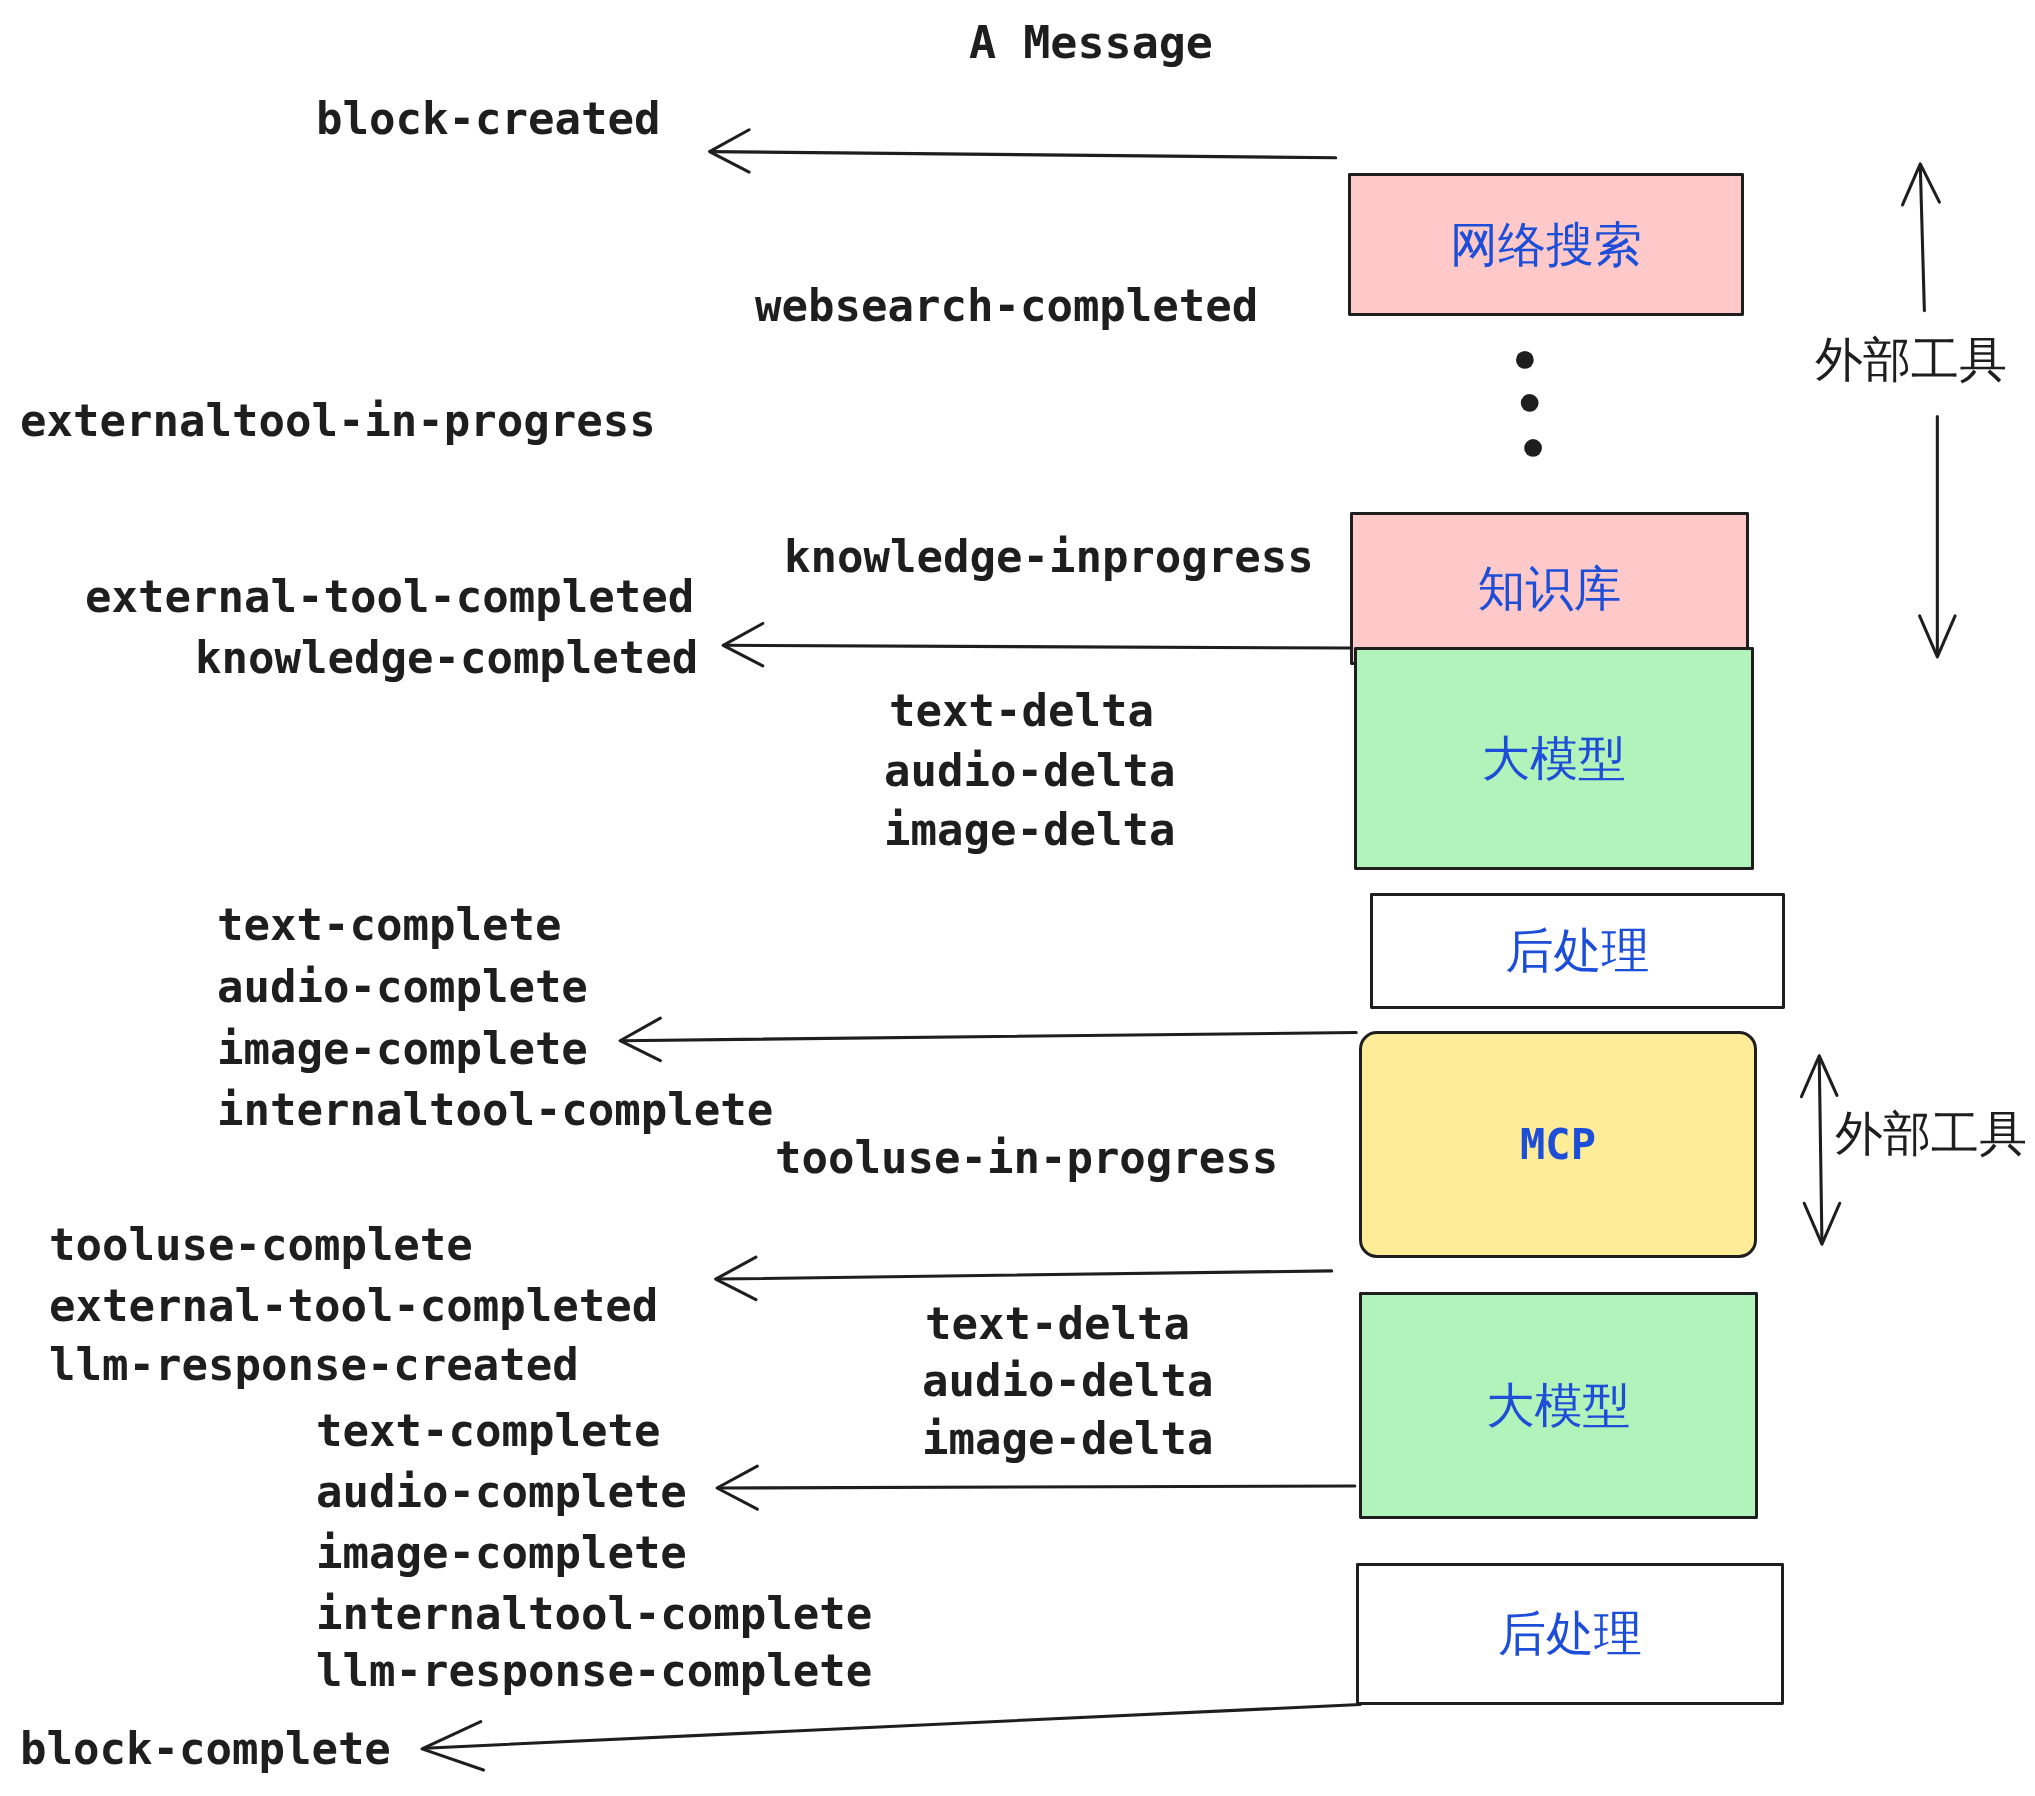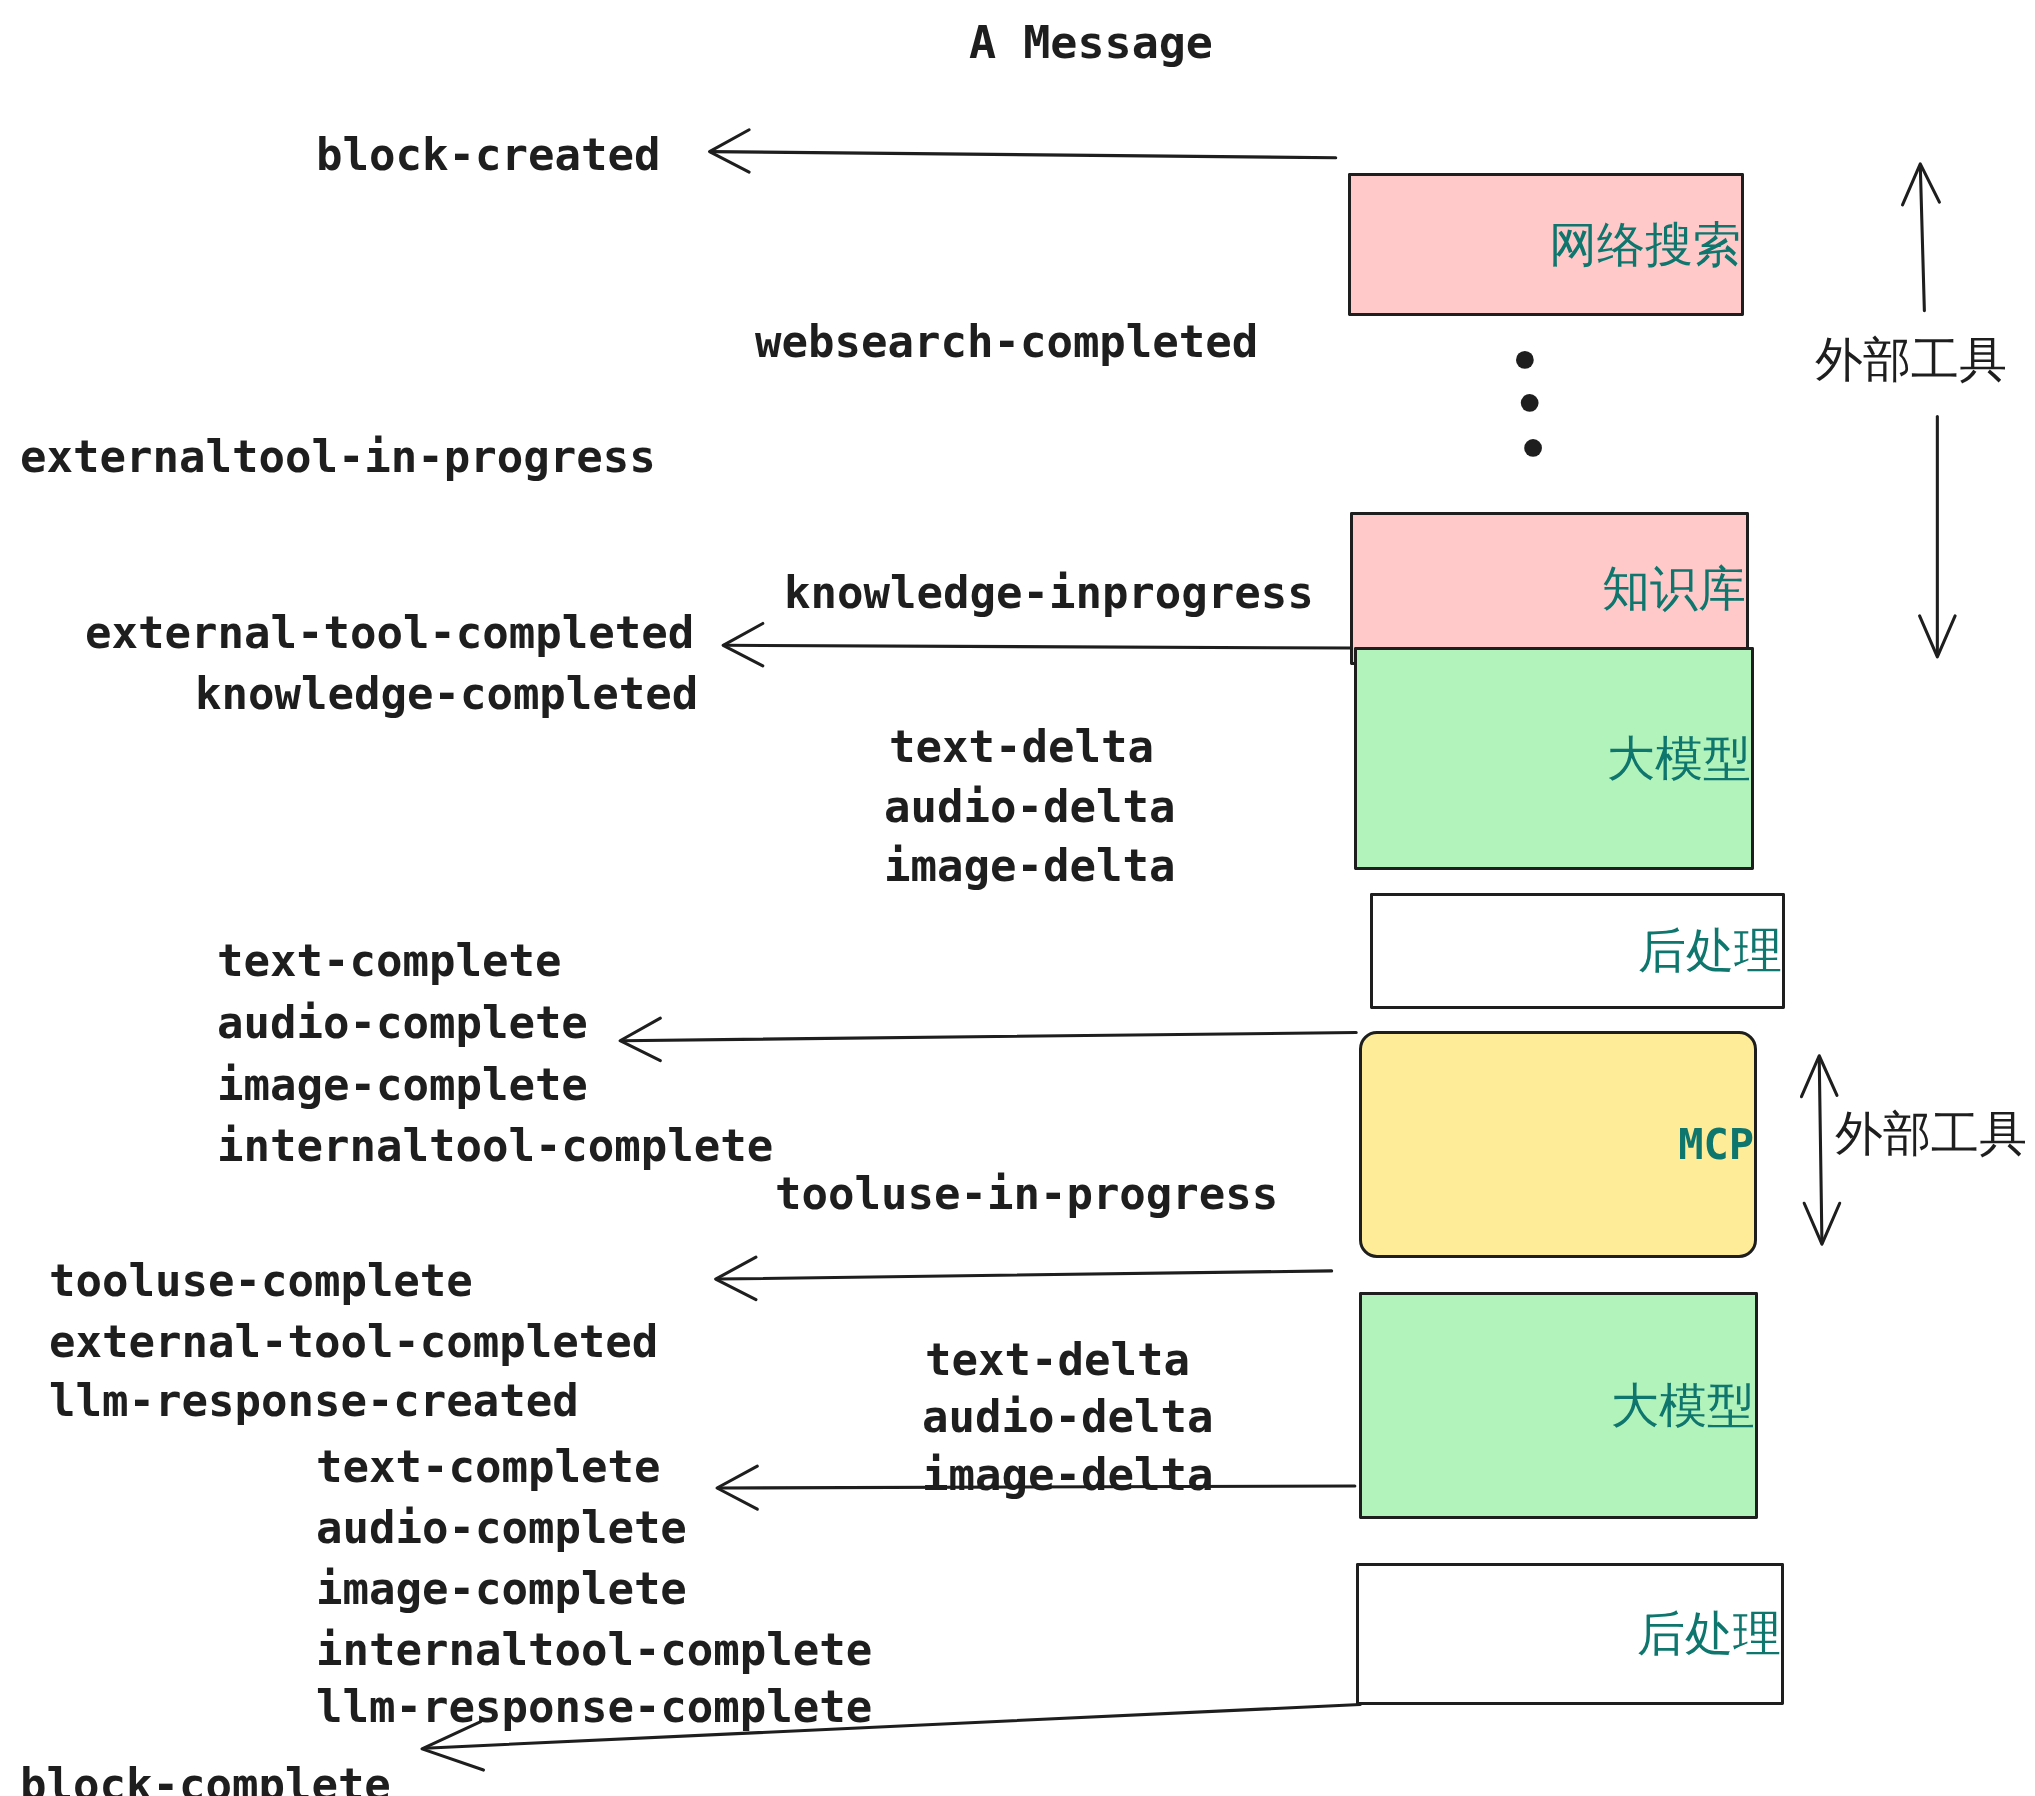--- a/index.html
+++ b/index.html
@@ -16,30 +16,29 @@
     font:bold 45px "DejaVu Sans Mono",monospace;
     white-space:nowrap;
     color:#1e1e1e;
   }
   .evt{
     position:absolute;
     transform:translateY(-52%);
     font:bold 44px "DejaVu Sans Mono",monospace;
     white-space:nowrap;
     color:#1e1e1e;
-    margin-top:36px;
   }
   .box{
     position:absolute;
     box-sizing:border-box;
     border:3.4px solid #1e1e1e;
-    display:flex;align-items:center;justify-content:flex-end;
+    display:flex;align-items:center;justify-content:center;
     font-family:"DejaVu Sans",sans-serif;
     font-size:48px;
-    color:#0f766e;
+    color:#1d4ed8;
     border-radius:1.4px;
   }
   .box.mono{font:bold 42px "DejaVu Sans Mono",monospace;border-radius:18px;}
   .fill-pink{background:#ffc9c9;}
   .fill-green{background:#b2f2bb;}
   .fill-yellow{background:#ffec99;}
   .fill-white{background:#ffffff;}
   .side{
     position:absolute;
     transform:translateY(-50%);

